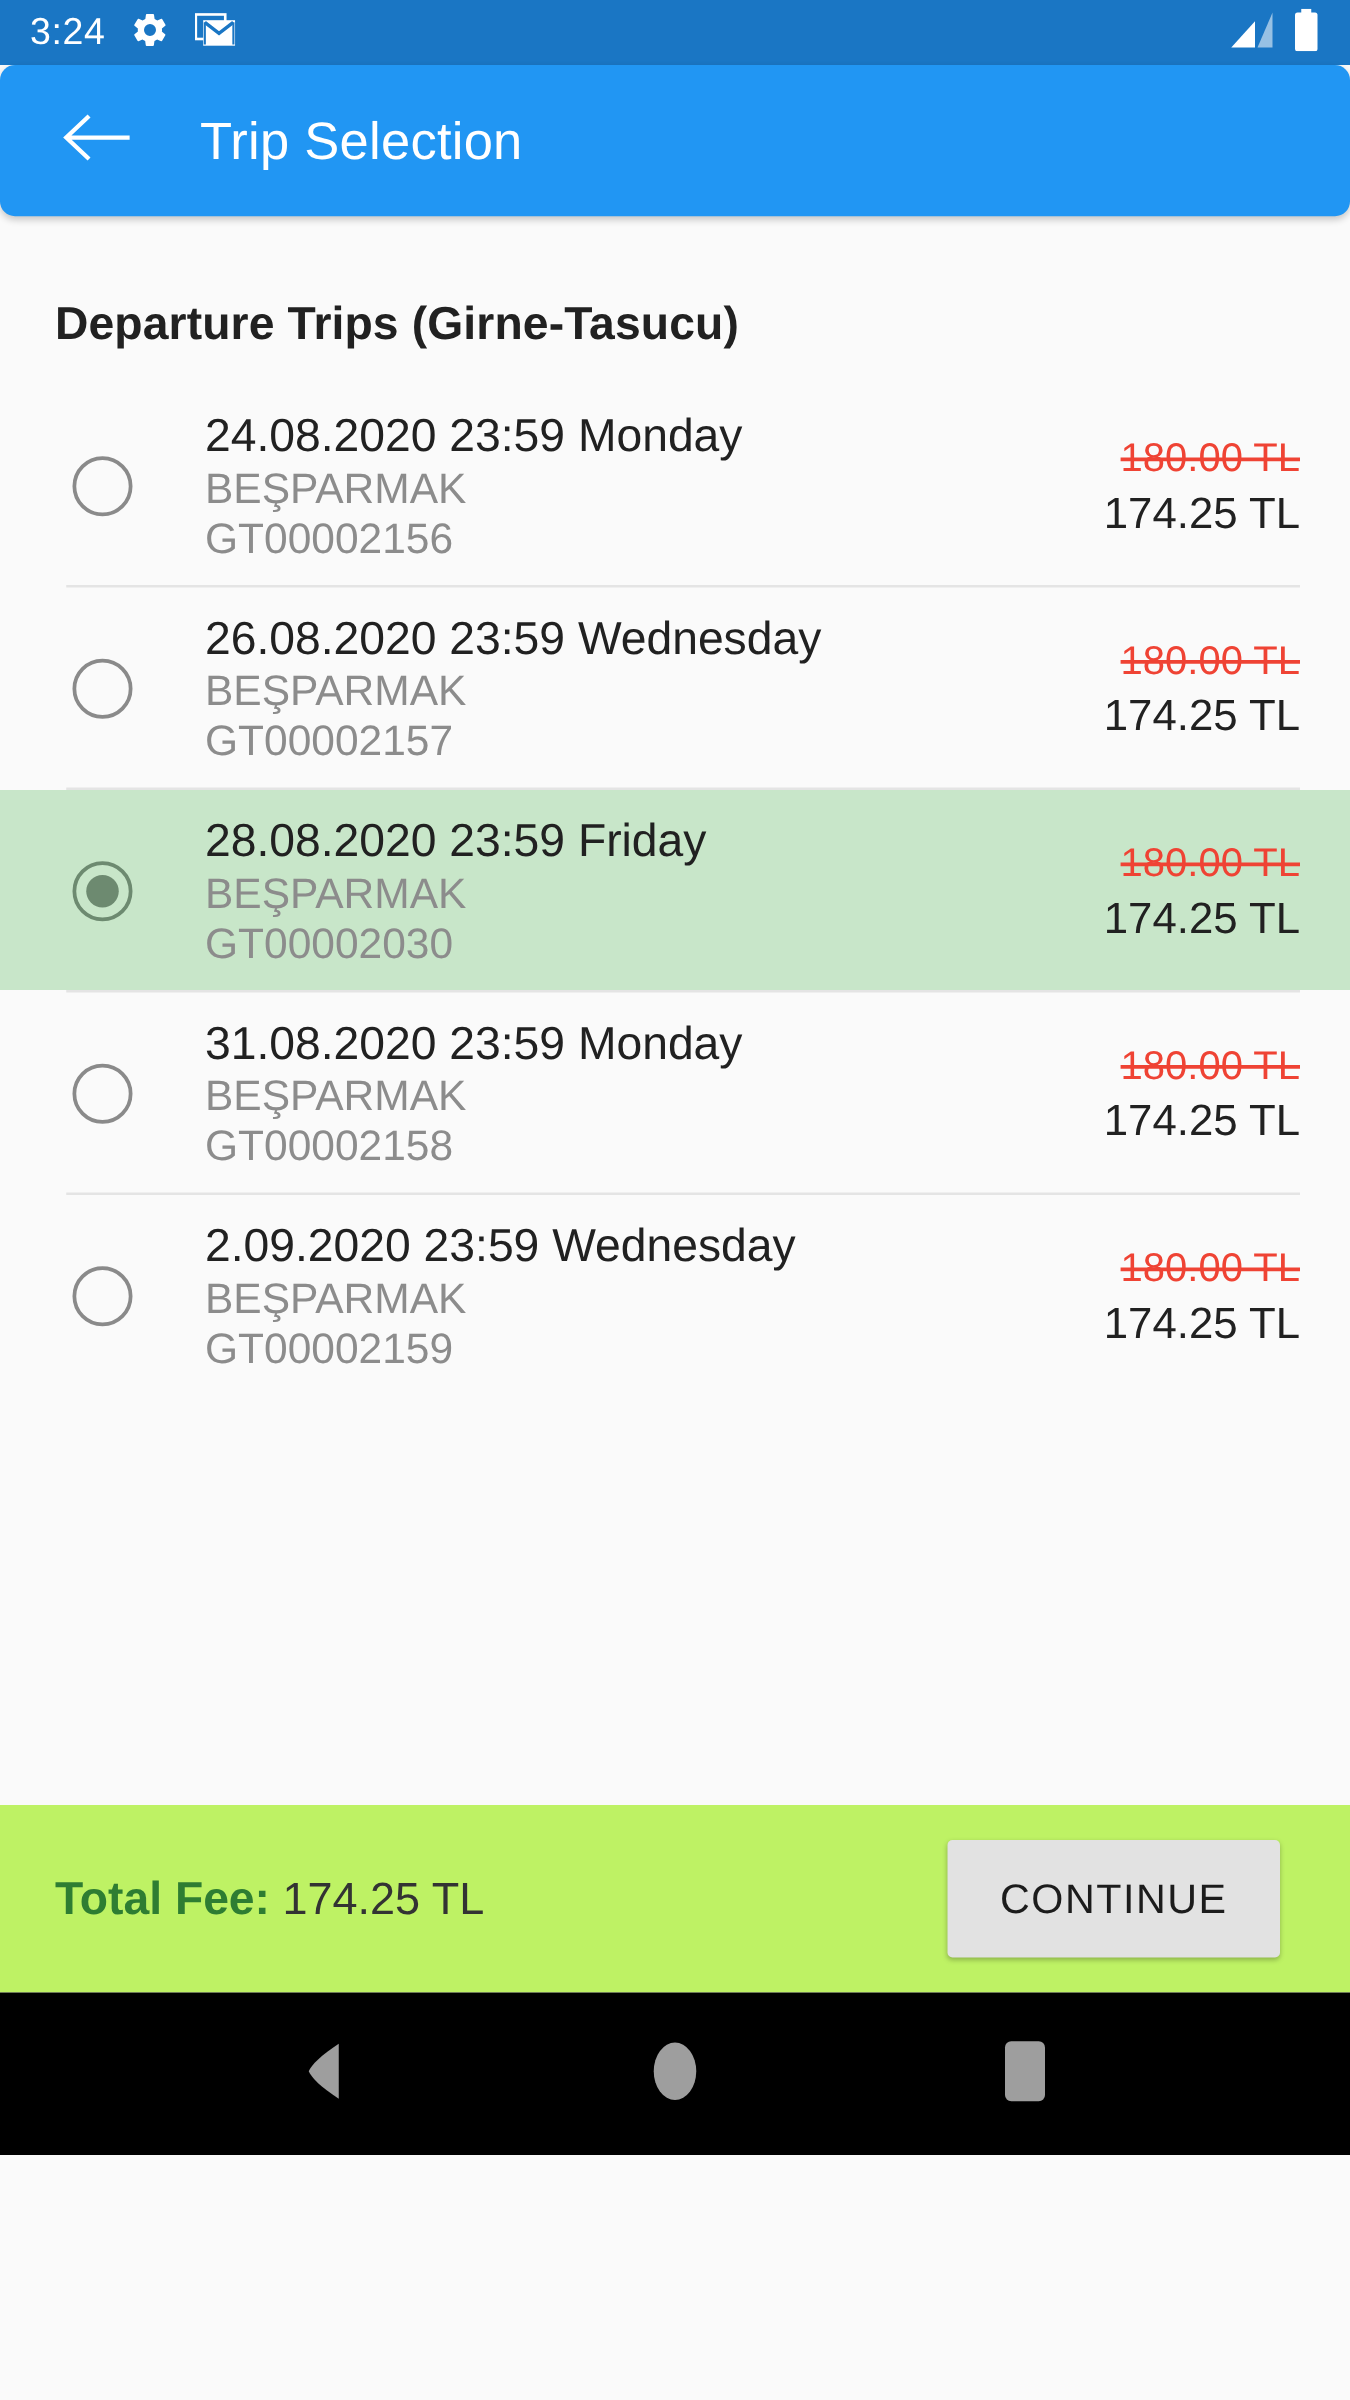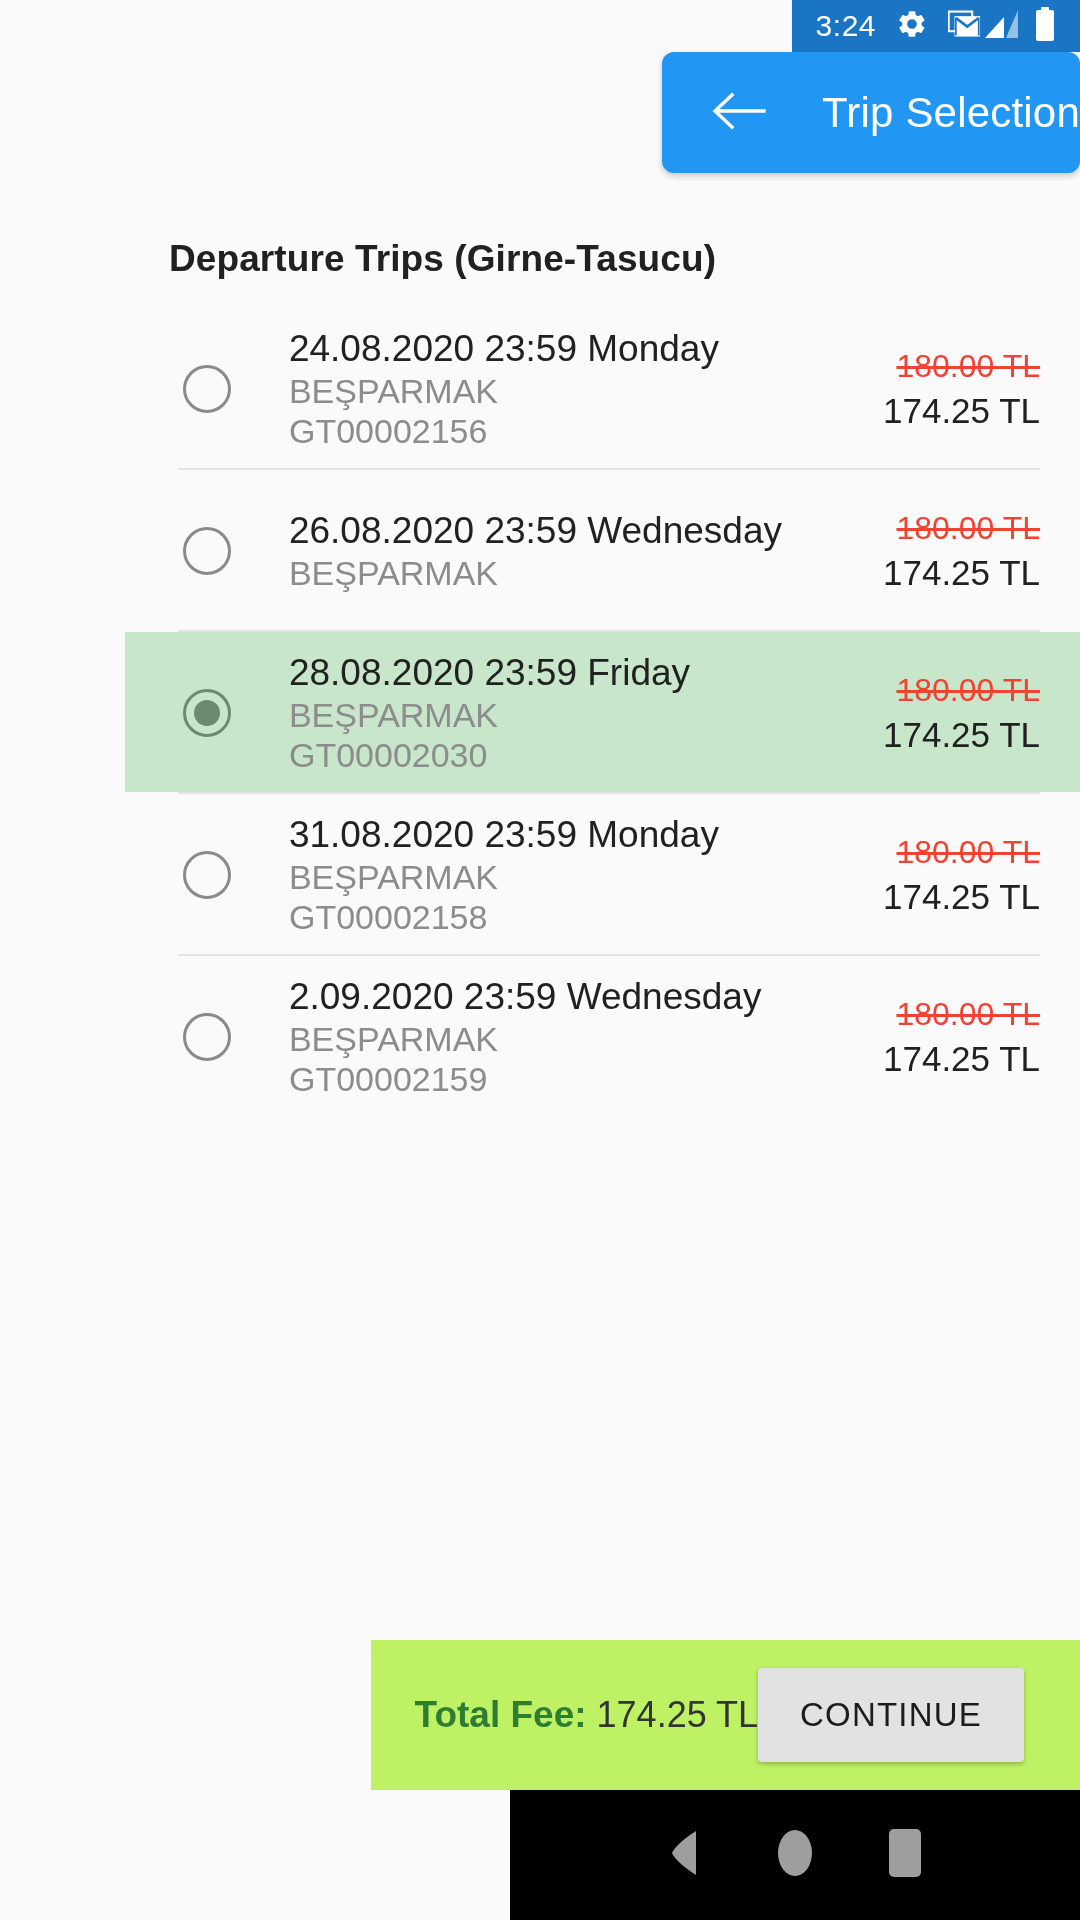--- a/index.html
+++ b/index.html
@@ -2,21 +2,21 @@
 <html><head>
 <meta charset="utf-8">
 <style>
   * { margin:0; padding:0; box-sizing:border-box; }
   html, body {
     width:1080px; height:1920px;
     font-family:"Liberation Sans", sans-serif;
     background:#fafafa;
     overflow:hidden;
   }
-  .screen { position:relative; width:1080px; height:1920px; display:flex; flex-direction:column;align-items:flex-end; }
+  .screen { position:relative; width:1080px; height:1724px; display:flex; flex-direction:column; }
 
   
   .status-bar {
     height:52px; background:#1a76c4; color:#ffffff;
     display:flex; align-items:center; padding:0 24px;
     flex:0 0 52px;
   }
   .status-left { display:flex; align-items:center; gap:20px; }
   .clock { font-size:30px; font-weight:400; letter-spacing:.5px; line-height:1; }
   .status-right { margin-left:auto; display:flex; align-items:center; gap:14px; }
@@ -173,20 +173,21 @@
       </div>
       <div class="divider"></div>
 
       <div class="trip-row">
         <div class="radio-cell">
           <div class="radio"></div>
         </div>
         <div class="trip-main">
           <div class="trip-datetime">26.08.2020 23:59 Wednesday</div>
           <div class="trip-vessel">BEŞPARMAK</div>
+          <div class="trip-code">GT00002157</div>
         </div>
         <div class="trip-price">
           <div class="price-old">180.00 TL</div>
           <div class="price-new">174.25 TL</div>
         </div>
       </div>
       <div class="divider"></div>
 
       <div class="trip-row selected">
         <div class="radio-cell">

